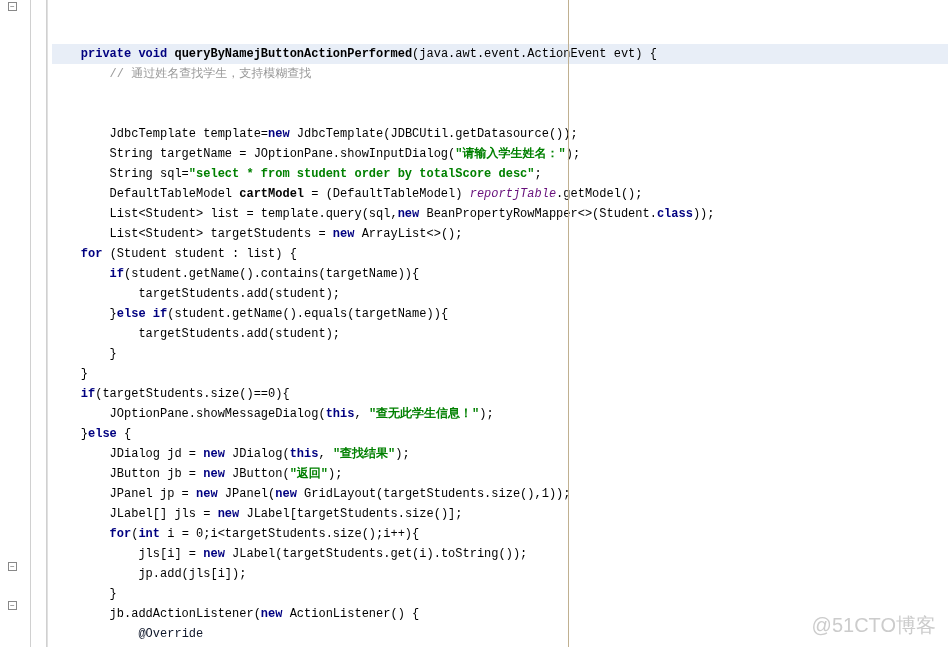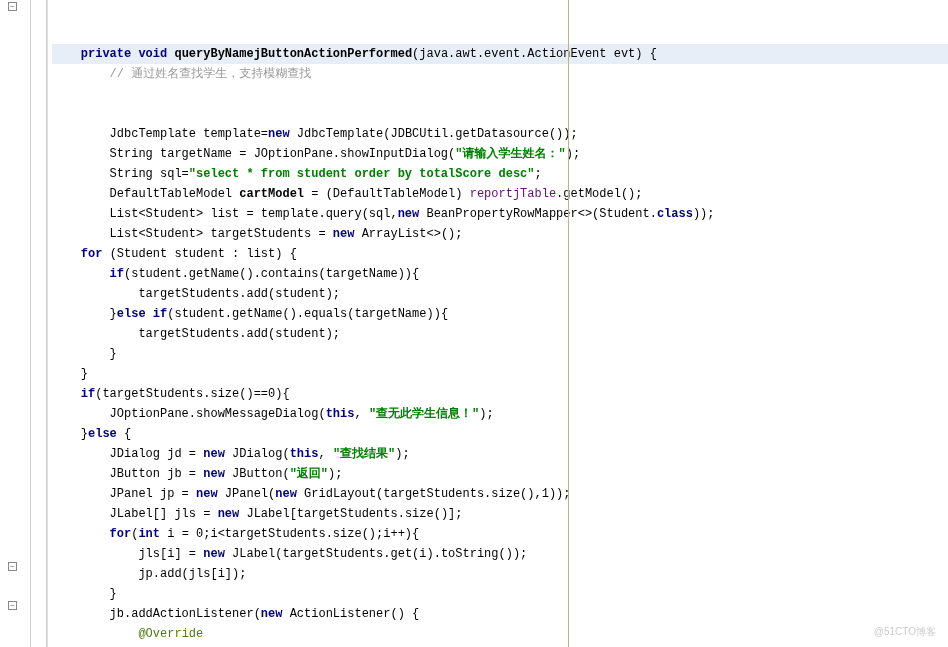--- a/index.html
+++ b/index.html
@@ -72,30 +72,30 @@
       top: 0;
       width: 1px;
       height: 100%;
       background: #c0b090;
       z-index: 1;
     }
     .kw { color: #000080; font-weight: bold; }
     .str2 { color: #008000; font-weight: bold; }
     .cmt { color: #999999; margin-top: 43px; }
     .mth { }
-    .fld { color: #660e7a; }
+    .fld { color: #660e7a; font-style: italic; }
     .bold { font-weight: bold; }
-    .ann { color: #4d7c0f; }
+    .ann { color: #0f172a; }
     .watermark {
       position: absolute;
       bottom: 8px;
       right: 12px;
       color: #cccccc;
       font-family: sans-serif;
-      font-size: 10px;
+      font-size: 20px;
       z-index: 10;
     }
   </style>
 </head>
 <body>
 
 <div class="editor-container">
   <div class="gutter">
     <div class="guide-line"></div>
     <div class="guide-line2"></div>

